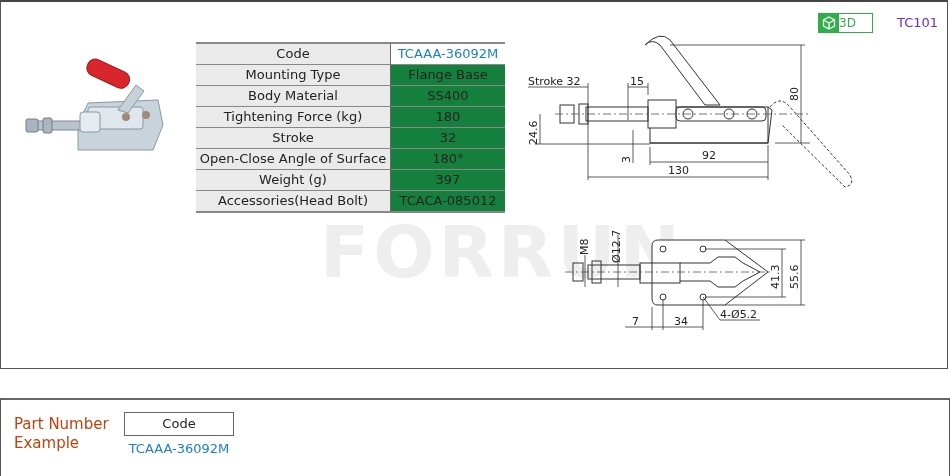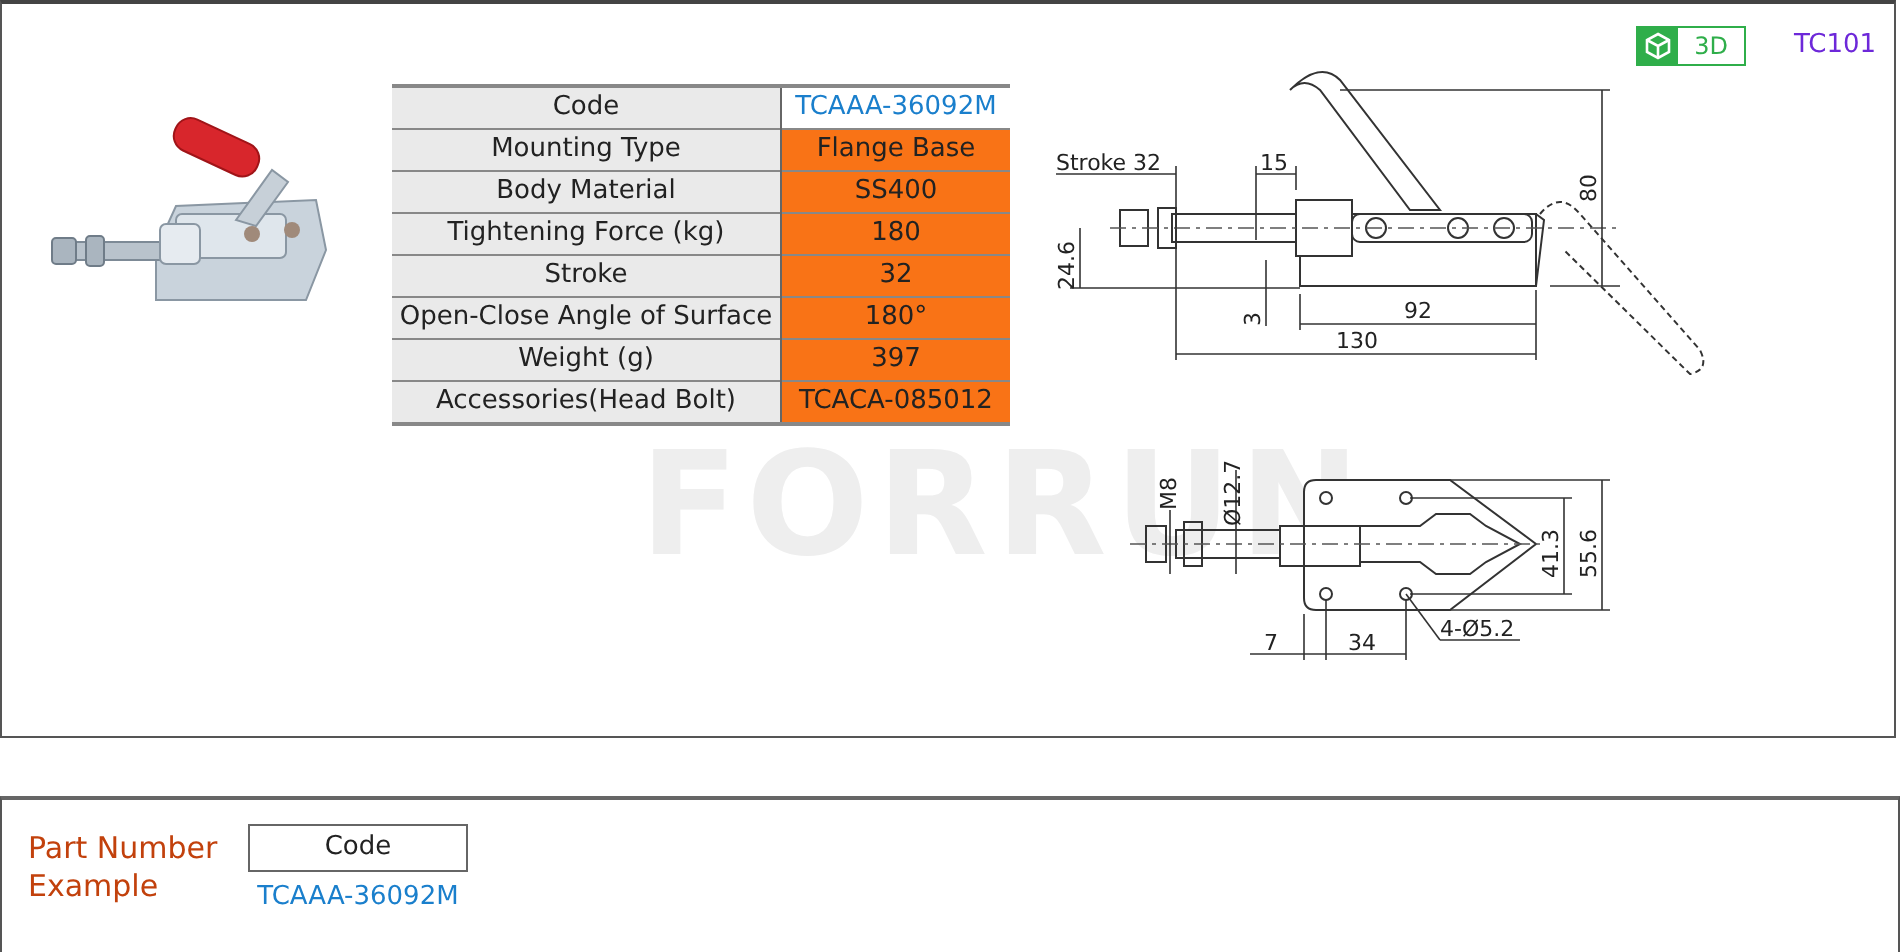--- a/index.html
+++ b/index.html
@@ -16,27 +16,27 @@
 
   .product-photo { position: absolute; left: 18px; top: 55px; width: 150px; height: 100px; z-index: 1; }
 
   table.spec { position: absolute; left: 196px; top: 42px; border-collapse: collapse; z-index: 2;
                font-size: 13px; }
   table.spec td { height: 20px; padding: 0; text-align: center; border-top: 1px solid #888;
                   line-height: 20px; white-space: nowrap; }
   table.spec tr:first-child td { border-top: 2px solid #888; }
   table.spec tr:last-child td { border-bottom: 2px solid #888; }
   table.spec td.lbl { width: 194px; background: #eaeaea; border-right: 1px solid #666; }
-  table.spec td.val { width: 114px; background: #f97316; }
+  table.spec td.val { width: 114px; background: #15803d; }
   table.spec tr:first-child td.val { color: #1a7fcc; background: #ffffff; }
 
   .badge3d { position: absolute; left: 818px; top: 13px; width: 55px; height: 20px; border: 1px solid #2fae4a;
              box-sizing: border-box; display: flex; align-items: stretch; cursor: pointer; z-index: 2; }
   .badge3d .ic { width: 20px; background: #2fae4a; display: flex; align-items: center; justify-content: center; }
-  .badge3d .tx { flex: 1; color: #2fae4a; font-size: 12px; text-align: center; line-height: 18px; }
+  .badge3d .tx { flex: 1; color: #2fae4a; font-size: 12px; text-align: left; line-height: 18px; }
   .model-code { position: absolute; left: 897px; top: 15px; font-size: 13px; color: #6d28d9; z-index: 2; }
 
   .drawing { position: absolute; z-index: 1; }
   .drawing text { font-family: "DejaVu Sans", sans-serif; font-size: 11px; fill: #222; }
 
   .pn-label { position: absolute; left: 14px; top: 415px; font-size: 15px; line-height: 19px; color: #c2410c; }
   .pn-code-box { position: absolute; left: 124px; top: 412px; width: 110px; height: 24px; border: 1px solid #666;
                  box-sizing: border-box; text-align: center; font-size: 13px; line-height: 22px; }
   .pn-code-val { position: absolute; left: 124px; top: 441px; width: 110px; text-align: center;
                  font-size: 13px; color: #1a7fcc; }

